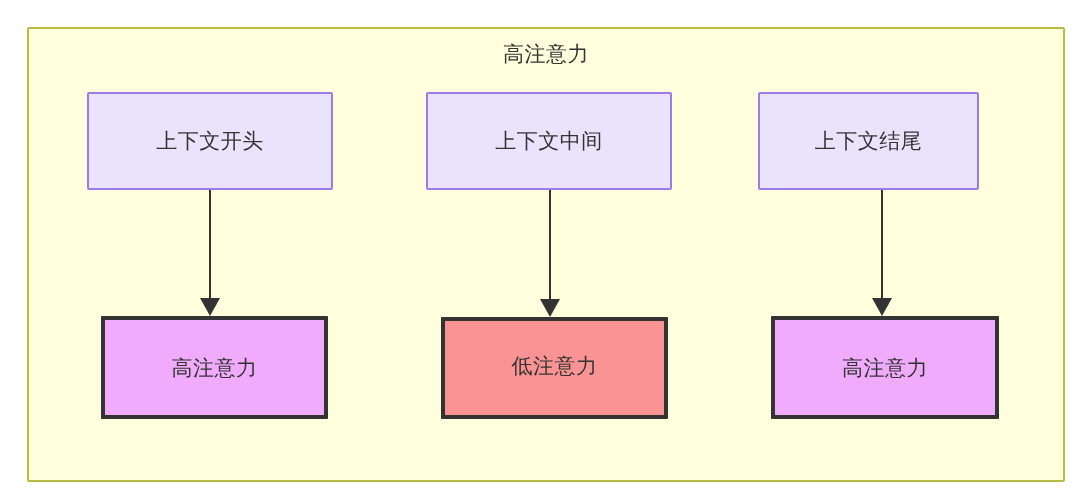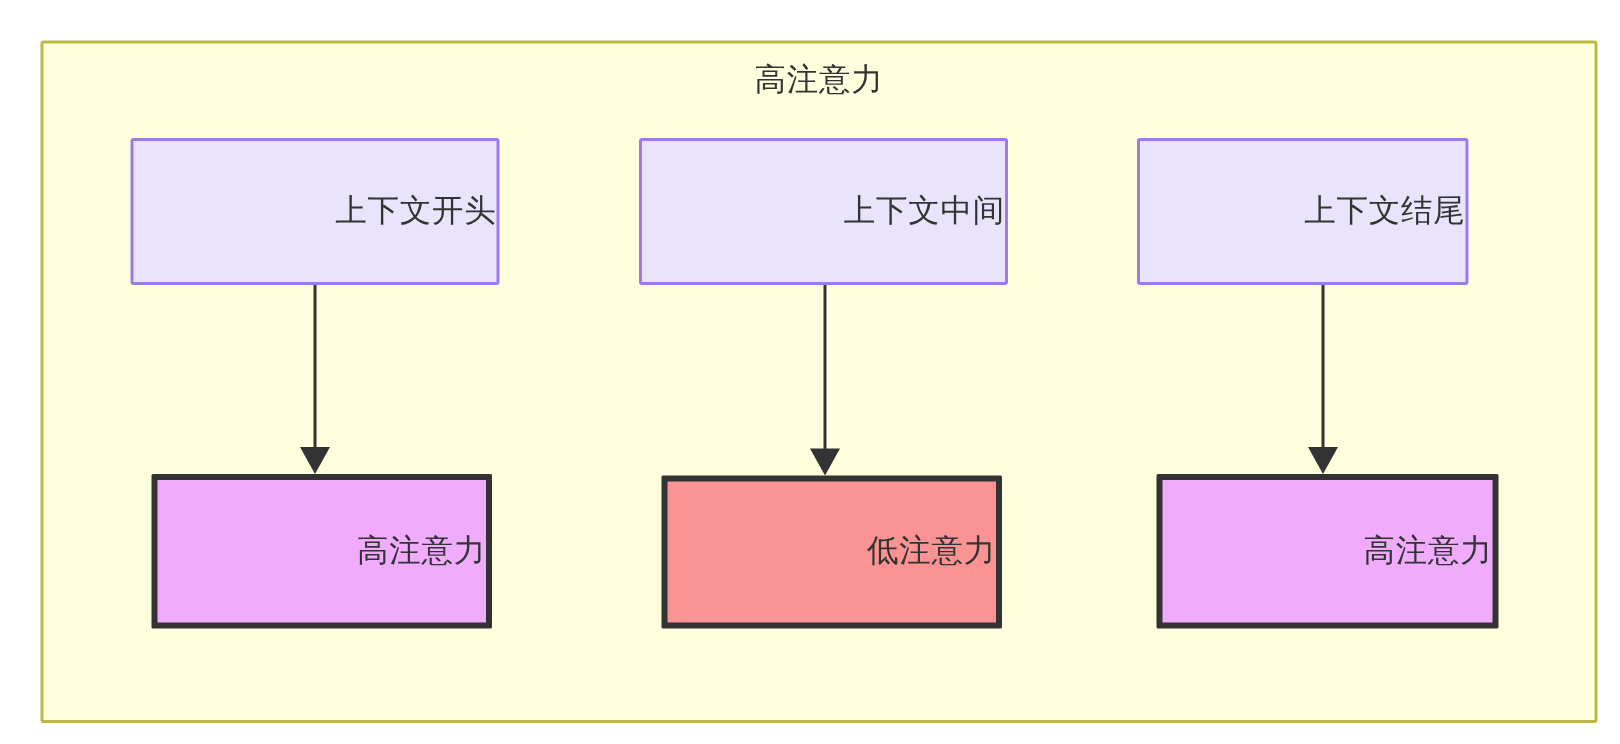--- a/index.html
+++ b/index.html
@@ -42,21 +42,21 @@
     color: #333333;
     letter-spacing: 0.5px;
     white-space: nowrap;
   }
   
   .node {
     position: absolute;
     box-sizing: border-box;
     display: flex;
     align-items: center;
-    justify-content: flex-end;
+    justify-content: center;
     text-align: center;
     color: #333333;
     font-size: 21px;
     line-height: 26px;
     letter-spacing: 0.5px;
     white-space: nowrap;
   }
   .node.source {
     background: #e9e4fb;
     border: 2px solid #9d7ae8;
@@ -100,21 +100,21 @@
   </div>
 
   <div class="node source" style="left:758px; top:92px; width:221px; height:98px;">
     <span>上下文结尾</span>
   </div>
 
   <div class="node result high" style="left:101px; top:316px; width:227px; height:103px;">
     <span>高注意力</span>
   </div>
 
-  <div class="node result low" style="left:441px; top:317px; width:227px; height:102px;">
+  <div class="node result low" style="left:441px; top:317px; width:227px; height:102px;font-family:Liberation Mono, monospace;">
     <span>低注意力</span>
   </div>
 
   <div class="node result high" style="left:771px; top:316px; width:228px; height:103px;">
     <span>高注意力</span>
   </div>
 
   <svg class="edges" viewBox="0 0 1080 496">
     <g>
       <line x1="210" y1="190" x2="210" y2="305" stroke="#333333" stroke-width="2"></line>

